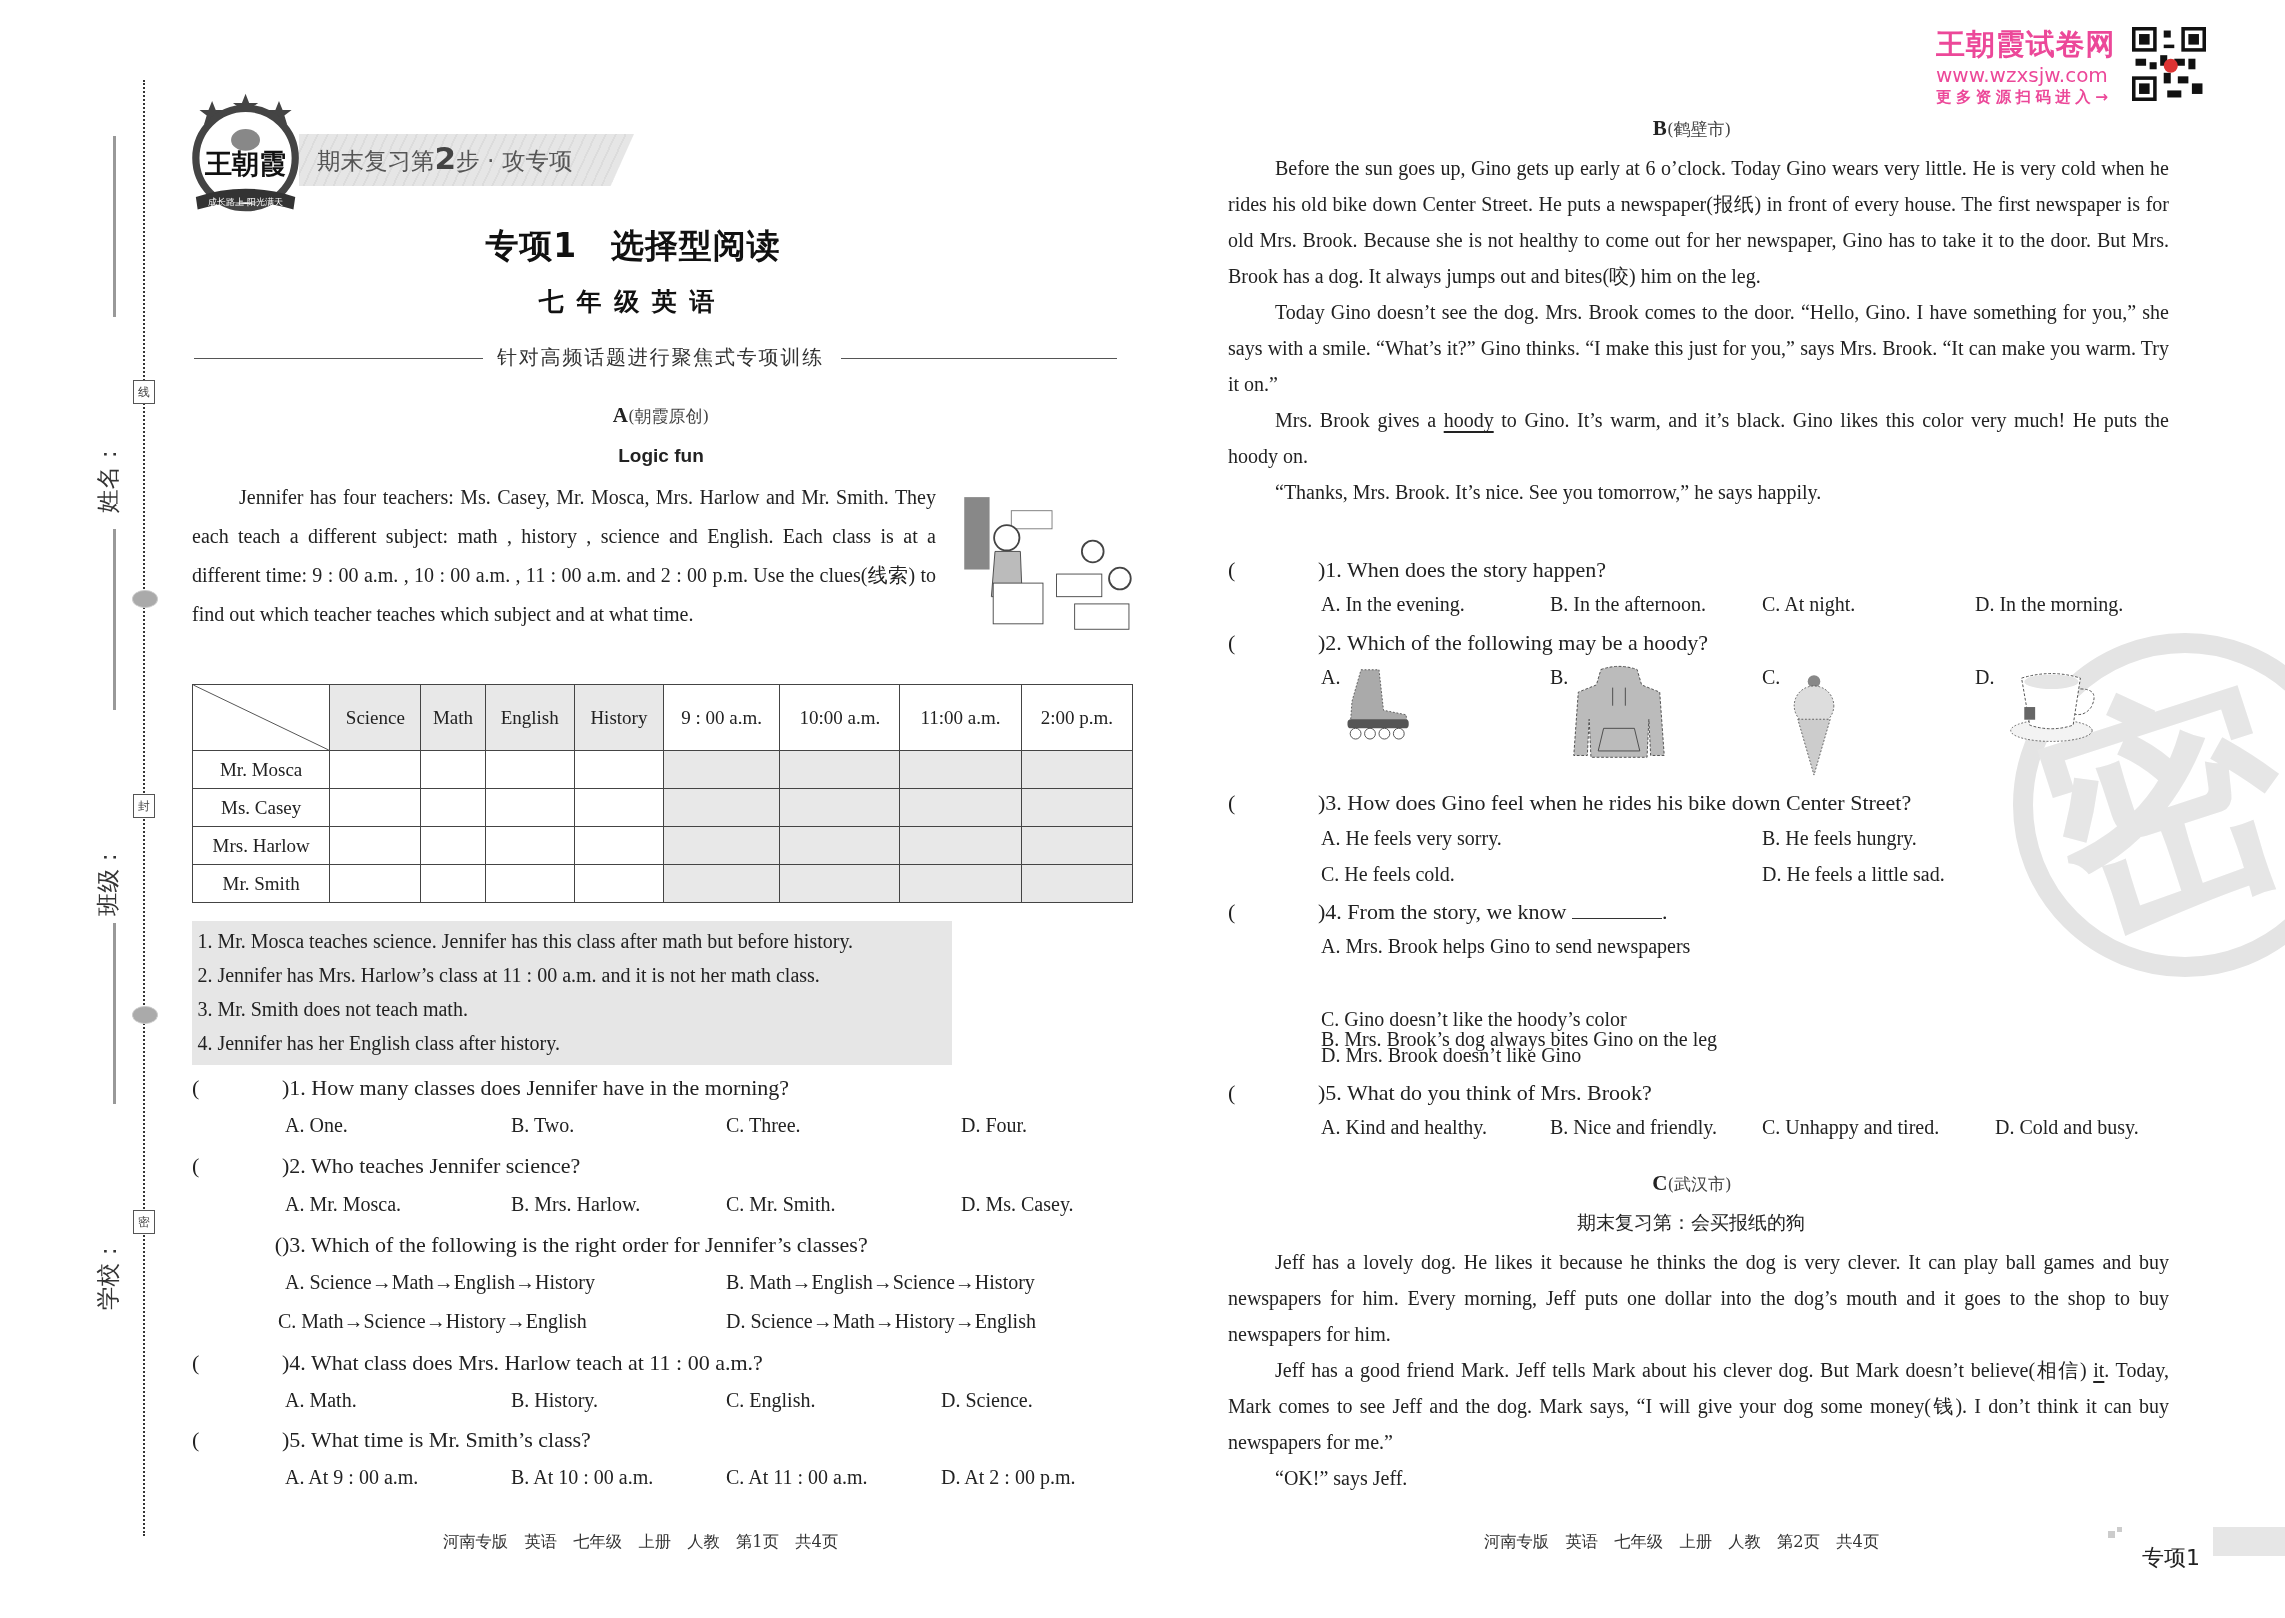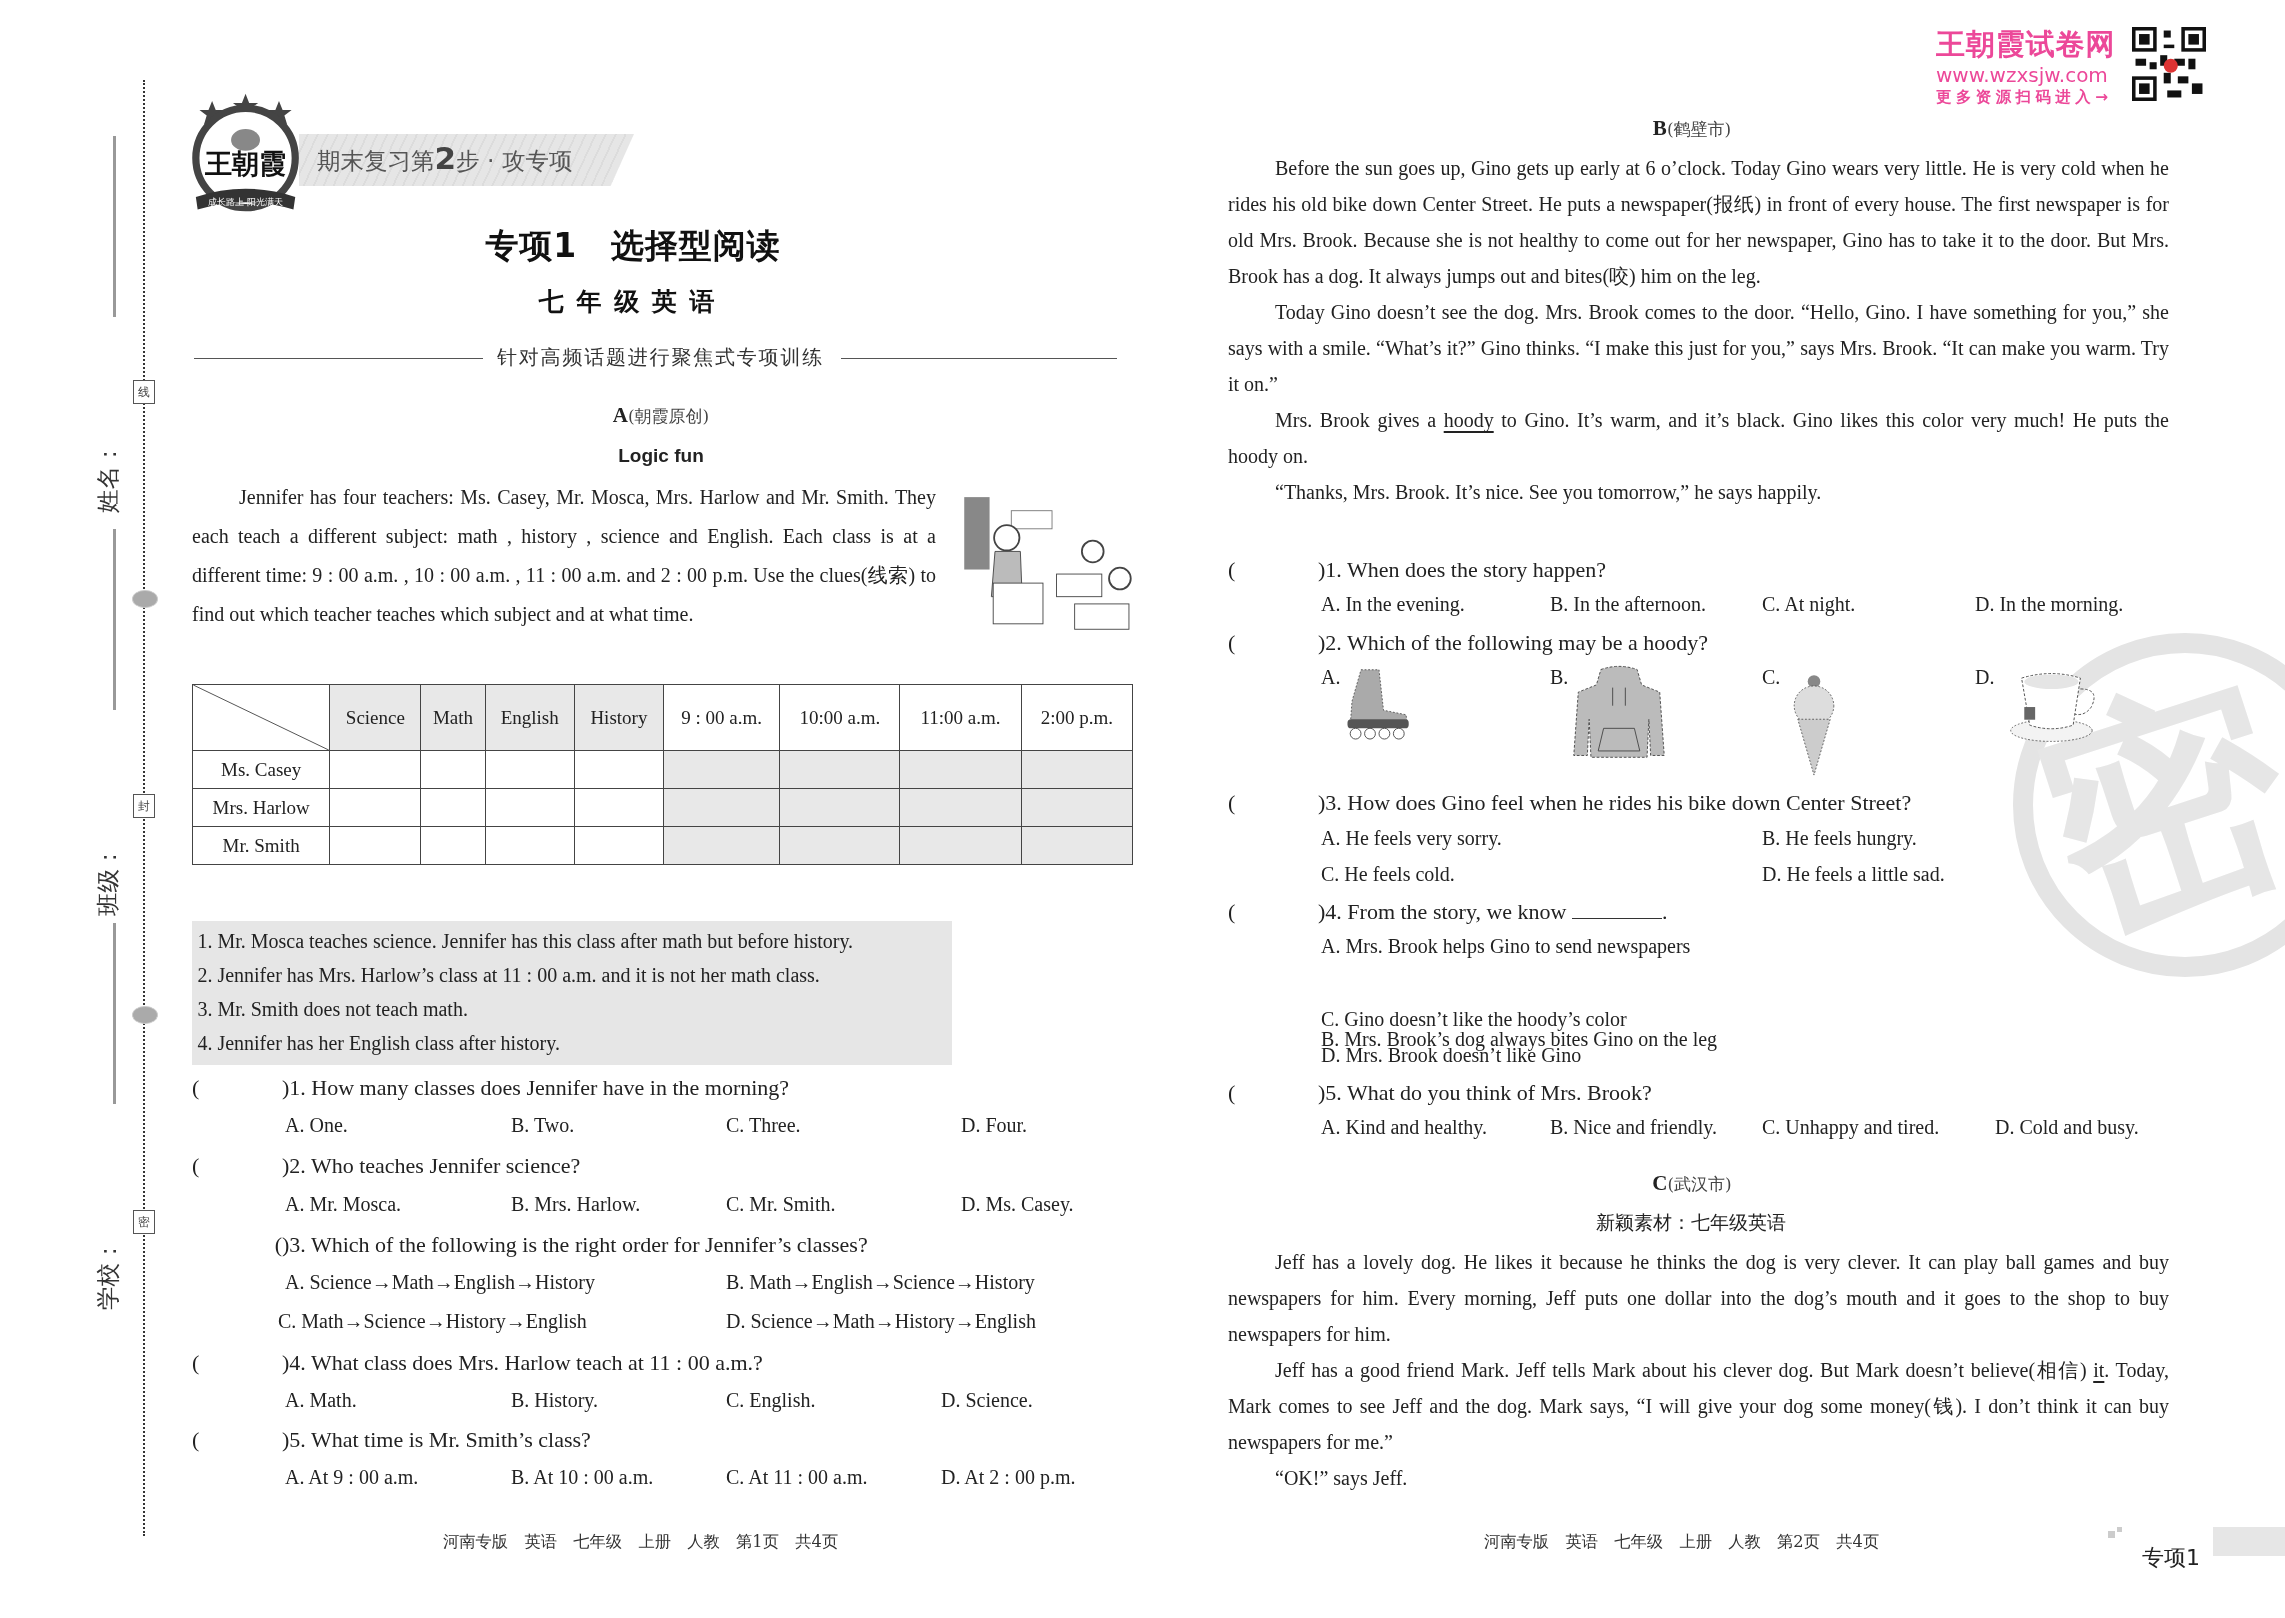--- a/index.html
+++ b/index.html
@@ -166,20 +166,31 @@
     <th class="shade" style="width:90px;">Science</th>
     <th class="shade" style="width:63px;">Math</th>
     <th class="shade" style="width:88px;">English</th>
     <th class="shade" style="width:88px;">History</th>
     <th style="width:115px;">9 : 00 a.m.</th>
     <th style="width:119px;">10:00 a.m.</th>
     <th style="width:120px;">11:00 a.m.</th>
     <th style="width:110px;">2:00 p.m.</th>
   </tr>
   <tr>
+        <td>Mr. Mosca</td>
+        <td></td>
+        <td></td>
+        <td></td>
+        <td></td>
+        <td class="shade"></td>
+        <td class="shade"></td>
+        <td class="shade"></td>
+        <td class="shade"></td>
+      </tr>
+  <tr>
         <td>Ms. Casey</td>
         <td></td>
         <td></td>
         <td></td>
         <td></td>
         <td class="shade"></td>
         <td class="shade"></td>
         <td class="shade"></td>
         <td class="shade"></td>
       </tr>
@@ -310,21 +321,21 @@
 <div class="opt" style="left:1321px;top:1008px;">C. Gino doesn’t like the hoody’s color</div>
 <div class="opt" style="left:1321px;top:1044px;">D. Mrs. Brook doesn’t like Gino</div>
 
 <div class="q" style="left:1228px;top:1080px;"><span class="paren">(</span><span>)5. What do you think of Mrs. Brook?</span></div>
 <div class="opt" style="left:1321px;top:1116px;">A. Kind and healthy.</div>
 <div class="opt" style="left:1550px;top:1116px;">B. Nice and friendly.</div>
 <div class="opt" style="left:1762px;top:1116px;">C. Unhappy and tired.</div>
 <div class="opt" style="left:1995px;top:1116px;">D. Cold and busy.</div>
 
 <div class="sec-head" style="left:1538px;top:1171px;width:308px;"><b>C</b><span>(武汉市)</span></div>
-<div class="sec-head" style="left:1447px;top:1210px;width:488px;font-family:'DejaVu Serif',serif;font-size:19px;">新颖素材：七年级英语</div>
+<div class="sec-head" style="left:1447px;top:1210px;width:488px;font-family:'DejaVu Serif',serif;font-size:19px;">期末复习第：会买报纸的狗</div>
 <div class="para" style="left:1228px;top:1244px;width:941px;line-height:36px;">
   <div><span class="indent"></span><span>Jeff has a lovely dog. He likes it because he thinks the dog is very clever. It can play ball games and buy newspapers for him. Every morning, Jeff puts one dollar into the dog’s mouth and it goes to the shop to buy newspapers for him.</span></div>
   <div><span class="indent"></span><span>Jeff has a good friend Mark. Jeff tells Mark about his clever dog. But Mark doesn’t believe(相信) </span><u class="ul">it</u><span>. Today, Mark comes to see Jeff and the dog. Mark says, “I will give your dog some money(钱). I don’t think it can buy newspapers for me.”</span></div>
   <div><span class="indent"></span><span>“OK!” says Jeff.</span></div>
 </div>
 
 <div class="footer" style="left:1484px;top:1531px;">河南专版　英语　七年级　上册　人教　第2页　共4页</div>
 <div class="tag-1">
   <div style="position:absolute;left:0;top:3.6px;width:7.2px;height:7.2px;background:#ccc;"></div>
   <div style="position:absolute;left:9px;top:0;width:5.4px;height:5.4px;background:#ccc;"></div>

